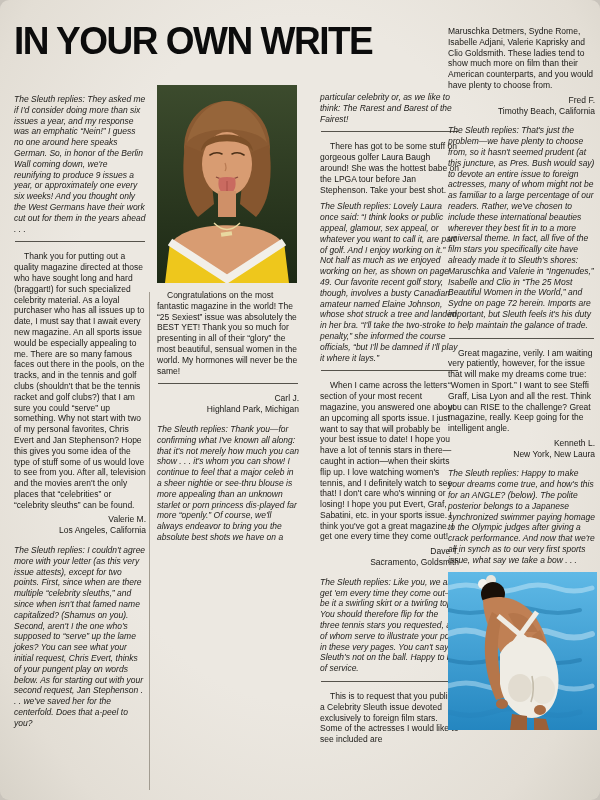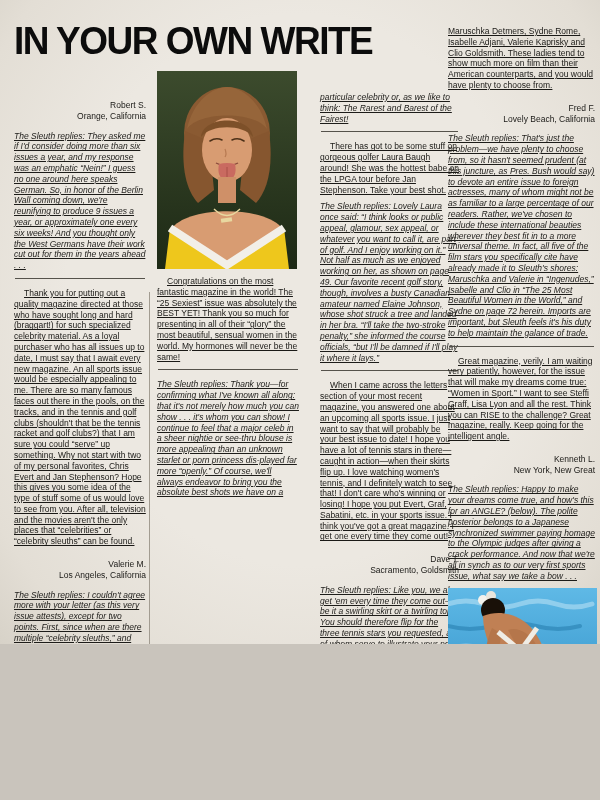--- a/index.html
+++ b/index.html
@@ -1,51 +1,47 @@
 <!DOCTYPE html>
 <html><head>
 <meta charset="utf-8">
 <style>
   html,body { margin:0; padding:0; background:#c9c4bc; }
   .page {
-    position:relative; width:600px; height:644px; overflow:hidden;
+    position:relative; width:600px; height:800px; overflow:hidden;
     background: radial-gradient(ellipse at 50% 45%, #ece8e1 55%, #e3ded5 85%, #d7d2c8 100%);
-    font-family:"Liberation Sans", sans-serif; color:#1a1916;
+    font-family:"Liberation Sans", sans-serif; color:#1a1916;border-radius:9px;
   }
   .title {
     position:absolute; left:14px; top:20px; white-space:nowrap;
     font-size:37px; font-weight:bold; letter-spacing:-1.5px; color:#0c0c0c;
     transform:scaleY(1.04); transform-origin:left top;
   }
   .col { position:absolute; font-size:8.5px; line-height:10.8px; }
   .col1 { left:14px;  top:88px; width:132px; }
-  .col2 { left:157px; top:70px; width:142px; }
+  .col2 { left:157px; top:84px; width:142px; }
   .col3 { left:320px; top:86px; width:139px; }
   .col4 { left:448px; top:26px; width:147px; }
-  .col p { margin:0 0 2px 0;text-decoration:underline; }
+  .col p { margin:0 0 2px 0; }
   p.letter { text-indent:10px; }
   p.letter_cont { text-indent:0; }
   p.reply, p.reply_cont { font-style:italic; margin:6px 0 6px 0; color:#1d1c19; }
-  .sig { text-align:right; margin:12px 0 9px 0; }
+  .sig { text-align:right; margin:4px 0 9px 0; }
   .divider { border-top:1px solid #55524b; margin:7px 1px 9px 1px; height:0; }
   .vrule { position:absolute; left:149px; top:292px; width:1px; height:498px; background:#a29c91; }
   .photo-frame { margin:1px 0 7px 0; }
   .photo-frame svg { display:block; }
 </style>
 </head>
 <body>
 
 <div class="page">
   <div class="title">IN YOUR OWN WRITE</div>
   <div class="vrule"></div>
   <div class="col col1">
-      <div class="sig">
-        <div>Robert S.</div>
-        <div>Orange, California</div>
-      </div>
       <p class="reply">The Sleuth replies: They asked me if I'd consider doing more than six issues a year, and my response was an emphatic “Nein!” I guess no one around here speaks German. So, in honor of the Berlin Wall coming down, we're reunifying to produce 9 issues a year, or approximately one every six weeks! And you thought only the West Germans have their work cut out for them in the years ahead . . .</p>
       <div class="divider"></div>
       <p class="letter">Thank you for putting out a quality magazine directed at those who have sought long and hard (braggart!) for such specialized celebrity material. As a loyal purchaser who has all issues up to date, I must say that I await every new magazine. An all sports issue would be especially appealing to me. There are so many famous faces out there in the pools, on the tracks, and in the tennis and golf clubs (shouldn't that be the tennis racket and golf clubs?) that I am sure you could “serve” up something. Why not start with two of my personal favorites, Chris Evert and Jan Stephenson? Hope this gives you some idea of the type of stuff some of us would love to see from you. After all, television and the movies aren't the only places that “celebrities” or “celebrity sleuths” can be found.</p>
       <div class="sig">
         <div>Valerie M.</div>
         <div>Los Angeles, California</div>
       </div>
       <p class="reply">The Sleuth replies: I couldn't agree more with your letter (as this very issue attests), except for two points. First, since when are there multiple “celebrity sleuths,” and since when isn't that famed name capitalized? (Shamus on you). Second, aren't I the one who's supposed to “serve” up the lame jokes? You can see what your initial request, Chris Evert, thinks of your pungent play on words below. As for starting out with your second request, Jan Stephenson . . . we've saved her for the centerfold. Does that a-peel to you?</p>
     </div>
   <div class="col col2">
@@ -73,20 +69,24 @@
       <rect x="61" y="106" width="18" height="26" fill="#cf9068"></rect>
       <path d="M12,198 L16,156 C34,135 106,135 124,156 L128,198 Z" fill="#d89c72"></path>
       <path d="M8,198 L13,157 L70,194 L127,157 L132,198 Z" fill="#eec71c"></path>
       <path d="M13,157 L70,194 L127,157" stroke="#f2efe8" stroke-width="8" fill="none"></path>
       <path d="M57,138 q13,13 26,0" stroke="#e8d8a0" stroke-width="1.4" fill="none"></path>
       <rect x="64" y="147" width="11" height="4" fill="#e8d8a0" transform="rotate(-8 70 149)"></rect>
     </svg>
   </div>
       <p class="letter">Congratulations on the most fantastic magazine in the world! The “25 Sexiest” issue was absolutely the BEST YET! Thank you so much for presenting in all of their “glory” the most beautiful, sensual women in the world. My hormones will never be the same!</p>
       <div class="divider"></div>
+      <div class="sig">
+        <div>Carl J.</div>
+        <div>Highland Park, Michigan</div>
+      </div>
       <p class="reply">The Sleuth replies: Thank you—for confirming what I've known all along: that it's not merely how much you can show . . . it's whom you can show! I continue to feel that a major celeb in a sheer nightie or see-thru blouse is more appealing than an unknown starlet or porn princess dis-played far more “openly.” Of course, we'll always endeavor to bring you the absolute best shots we have on a</p>
     </div>
   <div class="col col3">
       <p class="reply_cont">particular celebrity or, as we like to think: The Rarest and Barest of the Fairest!</p>
       <div class="divider"></div>
       <p class="letter">There has got to be some stuff on gorgeous golfer Laura Baugh around! She was the hottest babe on the LPGA tour before Jan Stephenson. Take your best shot.</p>
       <p class="reply">The Sleuth replies: Lovely Laura once said: “I think looks or public appeal, glamour, sex appeal, or whatever you want to call it, are part of golf. And I enjoy working on it.” Not half as much as we enjoyed working on her, as shown on page 49. Our favorite recent golf story, though, involves a busty Canadian amateur named Elaine Johnson, whose shot struck a tree and landed in her bra. “I'll take the two-stroke penalty,” she informed the course officials, “but I'll be damned if I'll play it where it lays.”</p>
       <div class="divider"></div>
       <p class="letter">When I came across the letters section of your most recent magazine, you answered one about an upcoming all sports issue. I just want to say that will probably be your best issue to date! I hope you have a lot of tennis stars in there—caught in action—when their skirts flip up. I love watching women's tennis, and I definitely watch to see that! I don't care who's winning or losing! I hope you put Evert, Graf, Sabatini, etc. in your sports issue. I think you've got a great magazine. I get one every time they come out!</p>
       <div class="sig">
@@ -94,28 +94,28 @@
         <div>Sacramento, Goldsmith</div>
       </div>
       <p class="reply">The Sleuth replies: Like you, we also get 'em every time they come out—be it a swirling skirt or a twirling top. You should therefore flip for the three tennis stars you requested, all of whom serve to illustrate your point in these very pages. You can't say Sleuth's not on the ball. Happy to be of service.</p>
       <div class="divider"></div>
       <p class="letter">This is to request that you publish a Celebrity Sleuth issue devoted exclusively to foreign film stars. Some of the actresses I would like to see included are</p>
     </div>
   <div class="col col4">
       <p class="letter_cont">Maruschka Detmers, Sydne Rome, Isabelle Adjani, Valerie Kaprisky and Clio Goldsmith. These ladies tend to show much more on film than their American counterparts, and you would have plenty to choose from.</p>
       <div class="sig">
         <div>Fred F.</div>
-        <div>Lovely Beach, California</div>
+        <div>Timothy Beach, California</div>
       </div>
       <p class="reply">The Sleuth replies: That's just the problem—we have plenty to choose from, so it hasn't seemed prudent (at this juncture, as Pres. Bush would say) to devote an entire issue to foreign actresses, many of whom might not be as familiar to a large percentage of our readers. Rather, we've chosen to include these international beauties wherever they best fit in to a more universal theme. In fact, all five of the film stars you specifically cite have already made it to Sleuth's shores: Maruschka and Valerie in “Ingenudes,” Isabelle and Clio in “The 25 Most Beautiful Women in the World,” and Sydne on page 72 herein. Imports are important, but Sleuth feels it's his duty to help maintain the galance of trade.</p>
       <div class="divider"></div>
       <p class="letter">Great magazine, verily. I am waiting very patiently, however, for the issue that will make my dreams come true: “Women in Sport.” I want to see Steffi Graff, Lisa Lyon and all the rest. Think you can RISE to the challenge? Great magazine, really. Keep going for the intelligent angle.</p>
       <div class="sig">
         <div>Kenneth L.</div>
-        <div>New York, New Great</div>
+        <div>New York, New Laura</div>
       </div>
       <p class="reply">The Sleuth replies: Happy to make your dreams come true, and how's this for an ANGLE? (below). The polite posterior belongs to a Japanese synchronized swimmer paying homage to the Olympic judges after giving a crack performance. And now that we're all in synch as to our very first sports issue, what say we take a bow . . .</p>
       <div class="photo-frame">
     <svg width="149" height="158" viewBox="0 0 149 158">
       <defs>
         <linearGradient id="wbg" x1="0" y1="0" x2="0" y2="1">
           <stop offset="0" stop-color="#5fb9e6"></stop>
               <stop offset="1" stop-color="#2486c0"></stop>
         </linearGradient>
       </defs>

